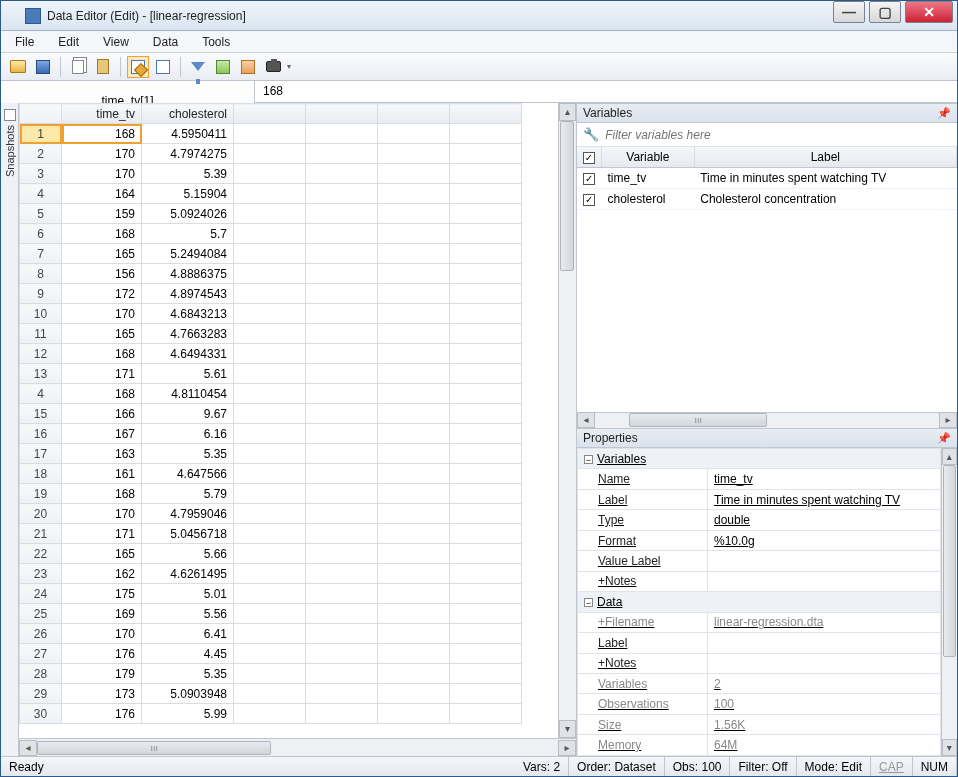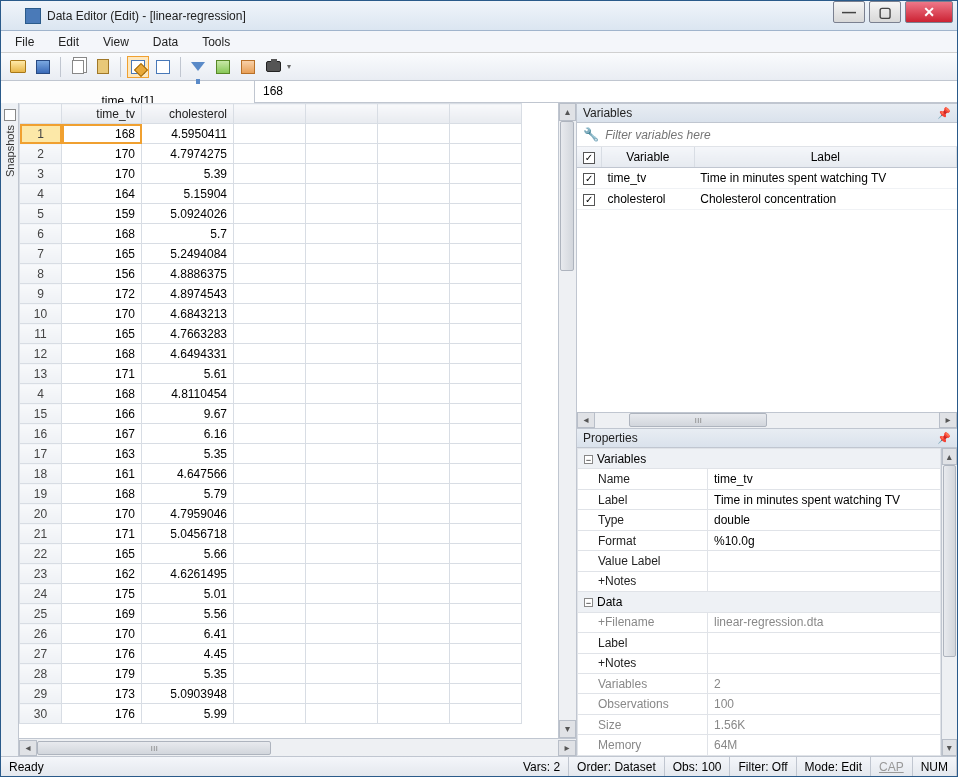--- a/index.html
+++ b/index.html
@@ -71,21 +71,21 @@
 .varstbl th:first-child, .varstbl td:first-child { width: 18px; text-align: center; }
 .varstbl .check { width: 12px; height: 12px; border: 1px solid #555; display: inline-flex; align-items:center; justify-content:center; font-size:10px; line-height:10px; background:#fff; }
 .varsbody { flex: 1; overflow: hidden; }
 .varsscroll { display: flex; }
 .varsscroll .trk { flex:1; height:16px; background:#eef0f3; border-top:1px solid #c0c6d0; position:relative;}
 .varsscroll .thm { position:absolute; left:10%; width:40%; height:14px; top:0; background:linear-gradient(#e8eaee,#d2d6dc); border:1px solid #aeb4be; border-radius:2px; display:flex;align-items:center;justify-content:center;color:#888;font-size:9px;}
 .varsscroll .arrow { width:18px;height:16px;background:#e0e2e6;border:1px solid #b8bec8;text-align:center;font-size:10px;line-height:14px;color:#555;}
 
 .propspane { height: 308px; display: flex; flex-direction: column; }
 .propbody { flex: 1; overflow: hidden; display: flex; }
-.proptbl { border-collapse: collapse; width: 100%; }
+.proptbl { border-collapse: collapse; width: 100%; text-decoration: underline; }
 .proptbl td { border: 1px solid #e0e3e8; padding: 2px 6px; height: 19px; }
 .proptbl .grp { background: #eef1f5; font-weight: normal; }
 .proptbl .grp .expander { display:inline-block; width:9px; height:9px; border:1px solid #888; text-align:center; line-height:8px; font-size:9px; margin-right:4px; background:#fff; }
 .proptbl .k { width: 130px; color: #222; }
 .proptbl .k.indent { padding-left: 20px; }
 .proptbl .dim td { color: #888; }
 .propscroll { width: 17px; background:#eef0f3; border-left:1px solid #c0c6d0; display:flex; flex-direction:column;}
 .propscroll .arrow{height:17px;background:#e0e2e6;border:1px solid #b8bec8;text-align:center;font-size:10px;line-height:15px;color:#555;}
 .propscroll .track{flex:1;position:relative;}
 .propscroll .thumb{position:absolute;top:0;left:1px;width:13px;height:70%;background:linear-gradient(90deg,#e8eaee,#d2d6dc);border:1px solid #aeb4be;border-radius:2px;}

